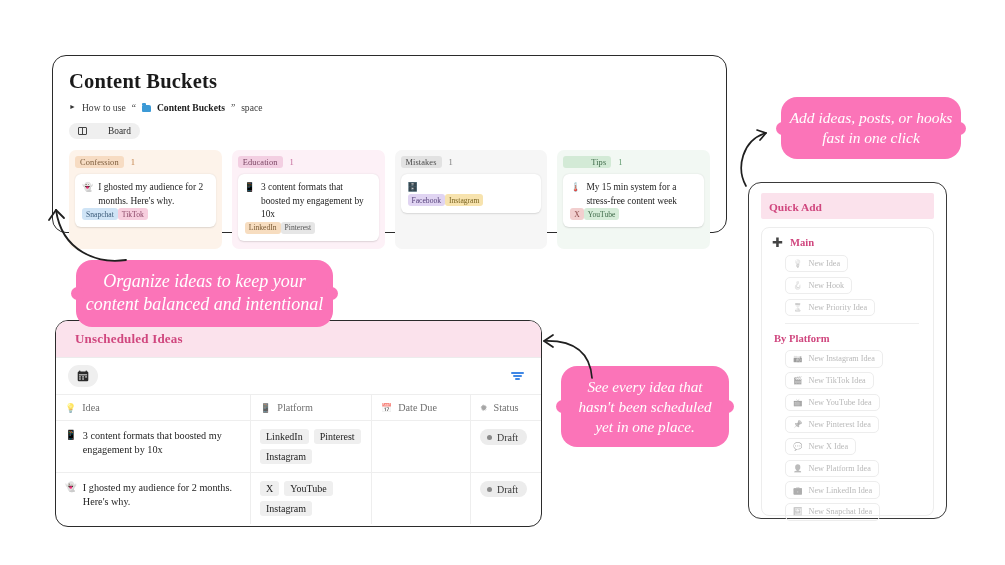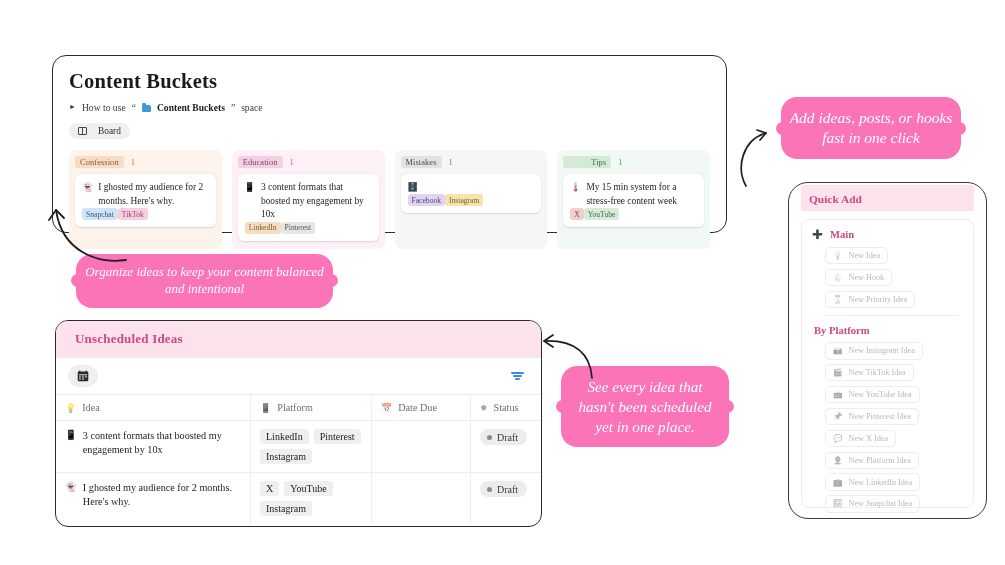--- a/index.html
+++ b/index.html
@@ -34,21 +34,21 @@
   .folder-ico {
     display: inline-block; width: 9px; height: 7px;
     background: #3c9ad6; border-radius: 1px 2px 1px 1px;
     position: relative; top: 1px;
   }
   .folder-ico::before {
     content:""; position:absolute; left:0; top:-2px;
     width:4px; height:2px; background:#3c9ad6; border-radius:1px 1px 0 0;
   }
   .board-chip {
-    display: inline-flex; align-items: center; gap: 11px;
+    display: inline-flex; align-items: center; gap: 21px;
     background: #efefef; border-radius: 9px;
     padding: 3px 9px; font-size: 9.4px; color: #2b2b2b;
   }
   .board-chip .bico {
     display:inline-block; width:9px; height:8px;
     border:1.1px solid #444; border-radius:1px; position:relative;
   }
   .board-chip .bico::after {
     content:""; position:absolute; left:3px; top:-1px;
     width:1.1px; height:8px; background:#444;
@@ -122,21 +122,21 @@
     background: #ececec; border-radius: 10px; padding: 2.5px 9px 2.5px 7px;
     font-size: 10px; color: #3a3a3a;
   }
   .dot { width: 5px; height: 5px; border-radius: 50%; background: #8a8a8a; display:inline-block; }
 
   
   .qa-panel {
     position: absolute; left: 748px; top: 182px;
     width: 199px; height: 337px;
     background: #fff; border: 1.3px solid #3a3a3a;
-    border-radius: 20px; padding: 2px 12px; margin-left: 40px;
+    border-radius: 13px; padding: 10px 12px;
   }
   .qa-title-bar { background: #fbe2ec; padding: 4px 8px; border-radius: 2px; }
   .qa-title { font-size: 11.4px; font-weight: bold; color: #d0467e; }
   .qa-inner {
     margin-top: 8px; border: 1px solid #ededed; border-radius: 8px;
     padding: 8px 10px 10px 10px; height: 289px;
   }
   .qa-sec-main { display: flex; align-items: center; gap: 7px; margin-bottom: 6px; }
   .qa-plus { font-size: 13px; color: #444; line-height: 1; }
   .qa-sec-label { font-size: 10.6px; font-weight: bold; color: #d0467e; }
@@ -157,21 +157,21 @@
     text-align: center; line-height: 1.3;
     border-radius: 16px;
   }
   .callout::before, .callout::after {
     content:""; position:absolute; width: 13px; height: 13px;
     background: #fb74b8; border-radius: 50%;
   }
   .callout::before { left: -5px; top: 50%; margin-top: -6.5px; }
   .callout::after  { right: -5px; top: 50%; margin-top: -6.5px; }
   #callout-quickadd { left: 781px; top: 97px; width: 180px; padding: 11px 8px; font-size: 15.5px; }
-  #callout-organize { left: 76px; top: 254px; width: 257px; padding: 10px 8px; font-size: 13px; }
+  #callout-organize { left: 76px; top: 260px; width: 257px; padding: 10px 8px; font-size: 18px; }
   #callout-unscheduled { left: 561px; top: 366px; width: 168px; padding: 11px 10px; font-size: 15.2px; }
 
   .arrow { position: absolute; }
 </style>
 </head>
 <body>
 
 <div id="root">
 
   <div class="board-panel">

